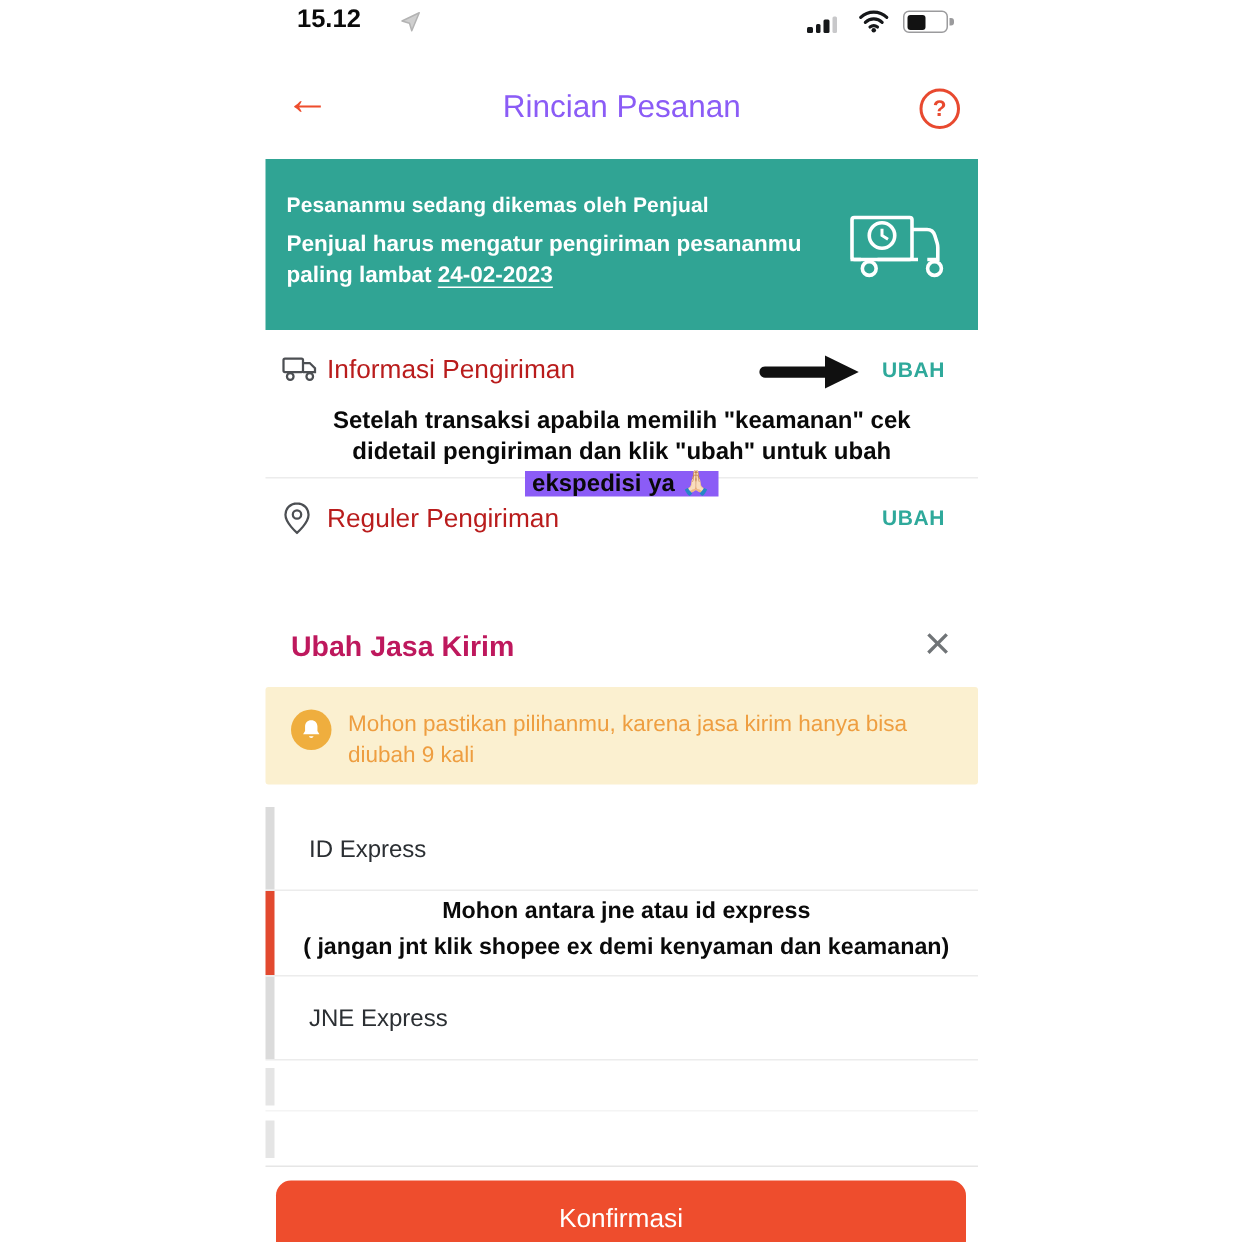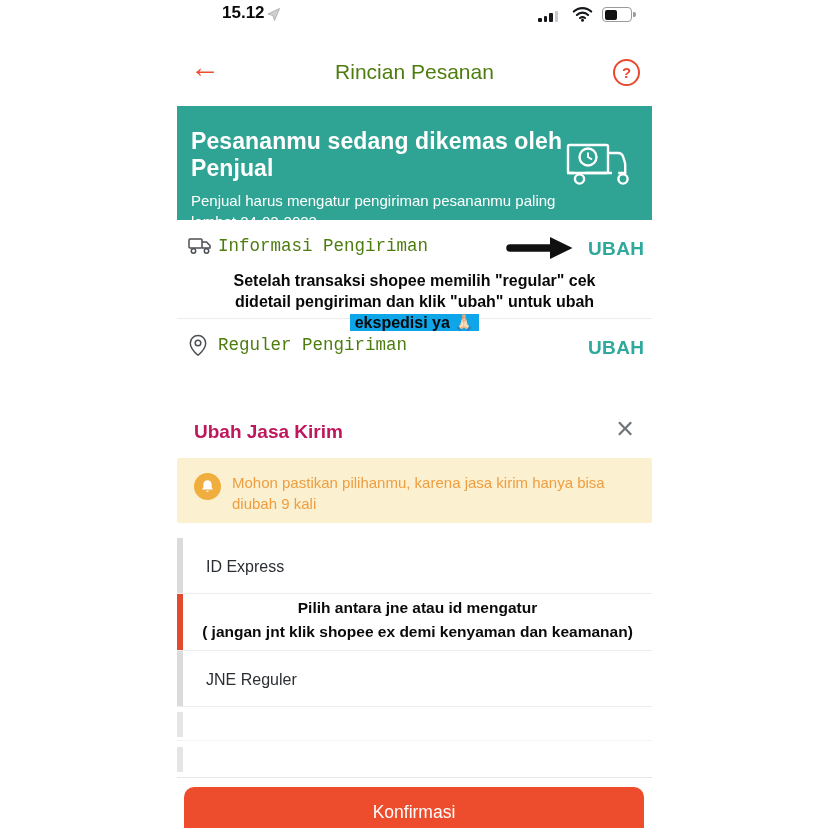--- a/index.html
+++ b/index.html
@@ -5,55 +5,55 @@
   html,body{margin:0;padding:0;}
   body{
     width:828px;height:828px;position:relative;overflow:hidden;
     background:#ffffff;
     font-family:"Liberation Sans","DejaVu Sans",sans-serif;
     -webkit-font-smoothing:antialiased;
   }
   .abs{position:absolute;}
 
   
-  .time{left:198px;top:3px;font-size:17px;font-weight:700;color:#0a0a0a;margin-left:24px;}
+  .time{left:198px;top:3px;font-size:17px;font-weight:700;color:#0a0a0a;}
   .nav-arrow{left:266px;top:7px;}
   .sig{left:538px;top:10px;display:flex;align-items:flex-end;gap:2px;height:12px;}
   .sig .b{width:3.5px;border-radius:1px;background:#16181a;}
   .sig .b1{height:4px}.sig .b2{height:6.5px}.sig .b3{height:9px}
   .sig .b4{height:11.5px;background:#c8c8ca;}
   .wifi{left:572px;top:6px;}
   .batt{left:602px;top:7px;width:28px;height:13px;border:1.5px solid #9b9b9d;border-radius:4px;}
   .batt .fill{position:absolute;left:1.5px;top:1.5px;bottom:1.5px;width:12px;background:#121212;border-radius:2px;}
   .batt .nub{position:absolute;right:-4.5px;top:3.5px;width:2.5px;height:5px;background:#9b9b9d;border-radius:0 2px 2px 0;}
 
   
   .back{left:190px;top:52px;font-size:30px;color:#EE4D2D;line-height:30px;cursor:pointer;}
-  .hd-title{left:177px;top:60px;width:475px;text-align:center;font-size:21px;color:#4d7c0f;}
+  .hd-title{left:177px;top:60px;width:475px;text-align:center;font-size:21px;color:#8b5cf6;}
   .help{left:613px;top:59px;width:23px;height:23px;border:2.5px solid #E8492F;border-radius:50%;
         display:flex;align-items:center;justify-content:center;font-size:15px;font-weight:700;color:#E8492F;cursor:pointer;}
 
   
   .banner{left:177px;top:106px;width:475px;height:114px;background:#30A494;color:#fff;box-sizing:border-box;padding:22px 16px 0 14px;}
-  .banner .t{font-size:23px;font-weight:700;letter-spacing:.1px;}
-  .banner .s{font-size:15px;line-height:21px;margin-top:8px;width:372px;}
+  .banner .t{font-size:14px;font-weight:700;letter-spacing:.1px;}
+  .banner .s{font-size:15px;line-height:21px;margin-top:8px;width:372px;font-weight:bold;}
   .banner .date{text-decoration:underline;text-underline-offset:3px;}
   .banner-truck{left:565px;top:138px;}
 
   
   .row-icon{left:188px;}
-  .sec-label{left:218px;font-size:17.5px;color:#4d7c0f;font-family:Liberation Mono, monospace;}
-  .ubah{font-size:19px;font-weight:600;color:#2FA99B;letter-spacing:.4px;cursor:pointer;}
+  .sec-label{left:218px;font-size:17.5px;color:#b91c1c;}
+  .ubah{font-size:14px;font-weight:600;color:#2FA99B;letter-spacing:.4px;cursor:pointer;}
   .ubah1{left:588px;top:238px;}
   .ubah2{left:588px;top:337px;}
   .arrow-sticker{left:505px;top:232px;}
 
   
   .note1{left:177px;width:475px;text-align:center;font-size:16px;font-weight:700;color:#090909;line-height:21px;z-index:2;}
-  .note1 .bgw{background:#0ea5e9;padding:0 5px;}
+  .note1 .bgw{background:#8b5cf6;padding:0 5px;}
   .faint-div{z-index:1;}
 
   .divider{left:177px;width:475px;height:1px;background:#ececec;}
 
   
   .sheet-title{left:194px;top:421px;font-size:19px;font-weight:700;color:#be185d;}
   .close-x{left:616px;top:413px;font-size:31px;font-weight:300;color:#707477;line-height:31px;cursor:pointer;}
   .warnbox{left:177px;top:458px;width:475px;height:65px;background:#FBF0D0;border-radius:2px;}
   .bell{left:194px;top:473px;width:27px;height:27px;border-radius:50%;background:#EFAE3E;display:flex;align-items:center;justify-content:center;}
   .warntext{left:232px;top:472px;width:412px;font-size:15px;line-height:21px;color:#EE9E41;}
@@ -132,21 +132,21 @@
   <svg width="74" height="32" viewBox="0 0 74 32">
     <path d="M5 16 H46" stroke="#ffffff" stroke-width="15" stroke-linecap="round"></path>
     <polygon points="42,2 70,16 42,30" fill="#ffffff"></polygon>
     <path d="M5 16 H48" stroke="#101010" stroke-width="7.5" stroke-linecap="round"></path>
     <polygon points="45,5 67.5,16 45,27" fill="#101010"></polygon>
   </svg>
 </div>
 <div class="abs ubah ubah1">UBAH</div>
 
 <div class="abs divider faint-div" style="top:318px"></div>
-<div class="abs note1" style="top:270px">Setelah transaksi shopee memilih "regular" cek</div>
+<div class="abs note1" style="top:270px">Setelah transaksi apabila memilih "keamanan" cek</div>
 <div class="abs note1" style="top:291px">didetail pengiriman dan klik "ubah" untuk ubah</div>
 <div class="abs note1" style="top:312px"><span class="bgw">ekspedisi ya 🙏🏻</span></div>
 
 <div class="abs row-icon" style="top:334px">
   <svg width="20" height="23" viewBox="0 0 20 23" fill="none" stroke="#4c4f53" stroke-width="1.5">
     <path d="M10 1.5 C5.7 1.5 2.3 4.9 2.3 9.2 c0 5.5 7.7 12 7.7 12 s7.7-6.5 7.7-12 C17.7 4.9 14.3 1.5 10 1.5 Z"></path>
     <circle cx="10" cy="9" r="2.8"></circle>
   </svg>
 </div>
 <div class="abs sec-label" style="top:335px">Reguler Pengiriman</div>
@@ -166,22 +166,22 @@
 
 <div class="abs strip s-gray" style="top:538px;height:55px"></div>
 <div class="abs strip s-orange" style="top:594px;height:56px"></div>
 <div class="abs strip s-gray" style="top:651px;height:55px"></div>
 <div class="abs strip s-light" style="top:712px;height:25px"></div>
 <div class="abs strip s-light" style="top:747px;height:25px"></div>
 
 <div class="abs opt" style="top:558px">ID Express</div>
 <div class="abs divider" style="top:593px"></div>
 
-<div class="abs note2" style="top:596px">Pilih antara jne atau id mengatur</div>
+<div class="abs note2" style="top:596px">Mohon antara jne atau id express</div>
 <div class="abs note2" style="top:620px">( jangan jnt klik shopee ex demi kenyaman dan keamanan)</div>
 <div class="abs divider" style="top:650px"></div>
 
-<div class="abs opt" style="top:671px">JNE Reguler</div>
+<div class="abs opt" style="top:671px">JNE Express</div>
 <div class="abs divider" style="top:706px"></div>
 <div class="abs divider" style="top:740px;background:#f4f4f4"></div>
 <div class="abs divider" style="top:777px;background:#e6e6e6"></div>
 
 <button class="abs confirm">Konfirmasi</button>
 
 </body></html>

